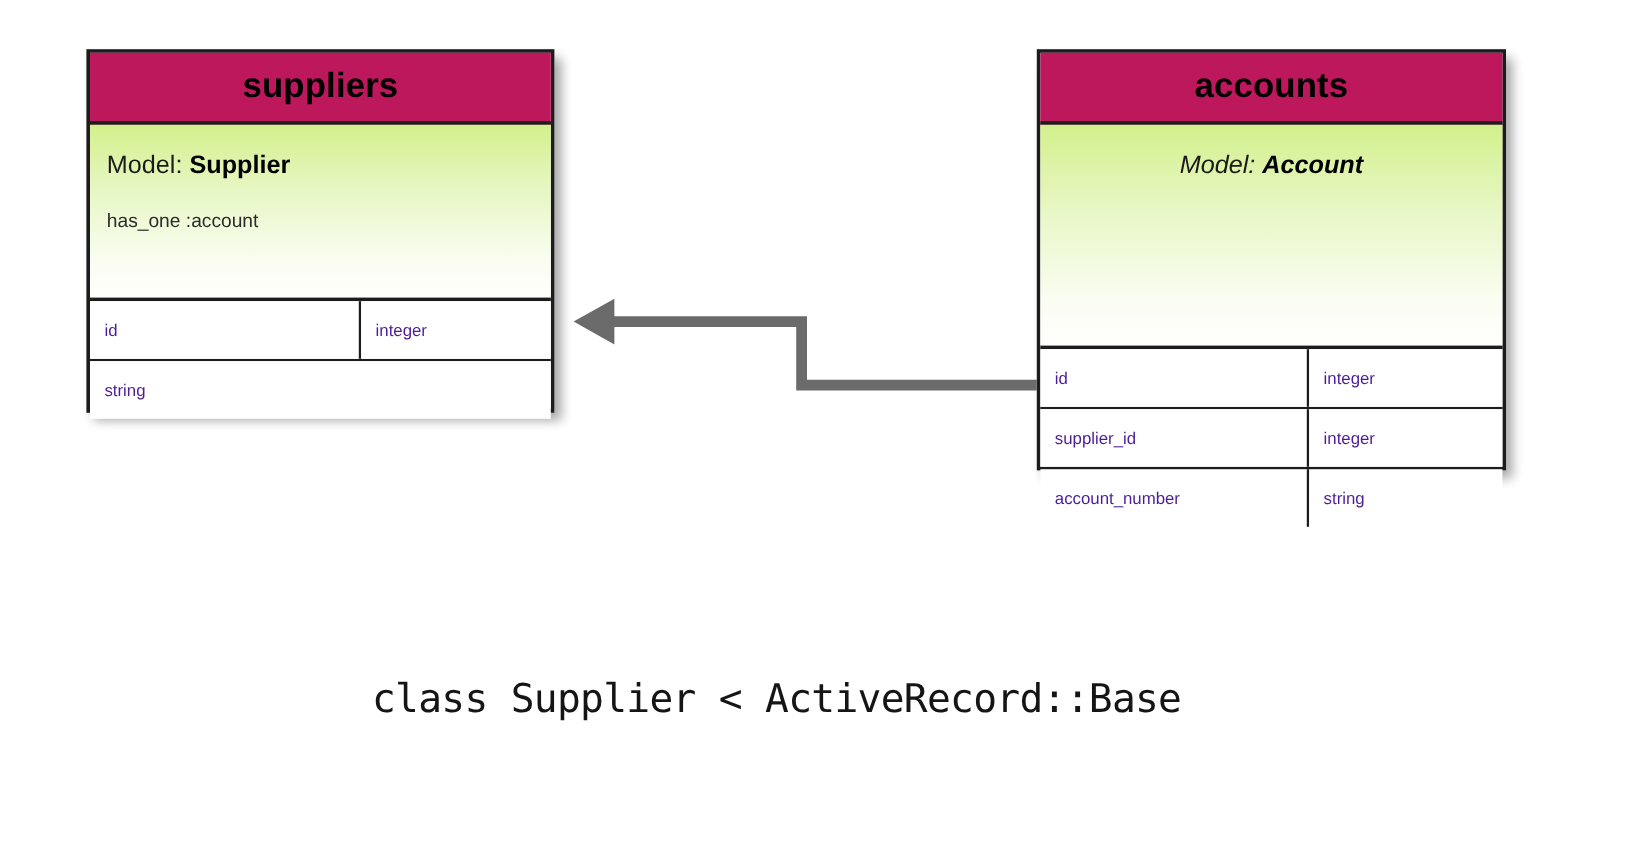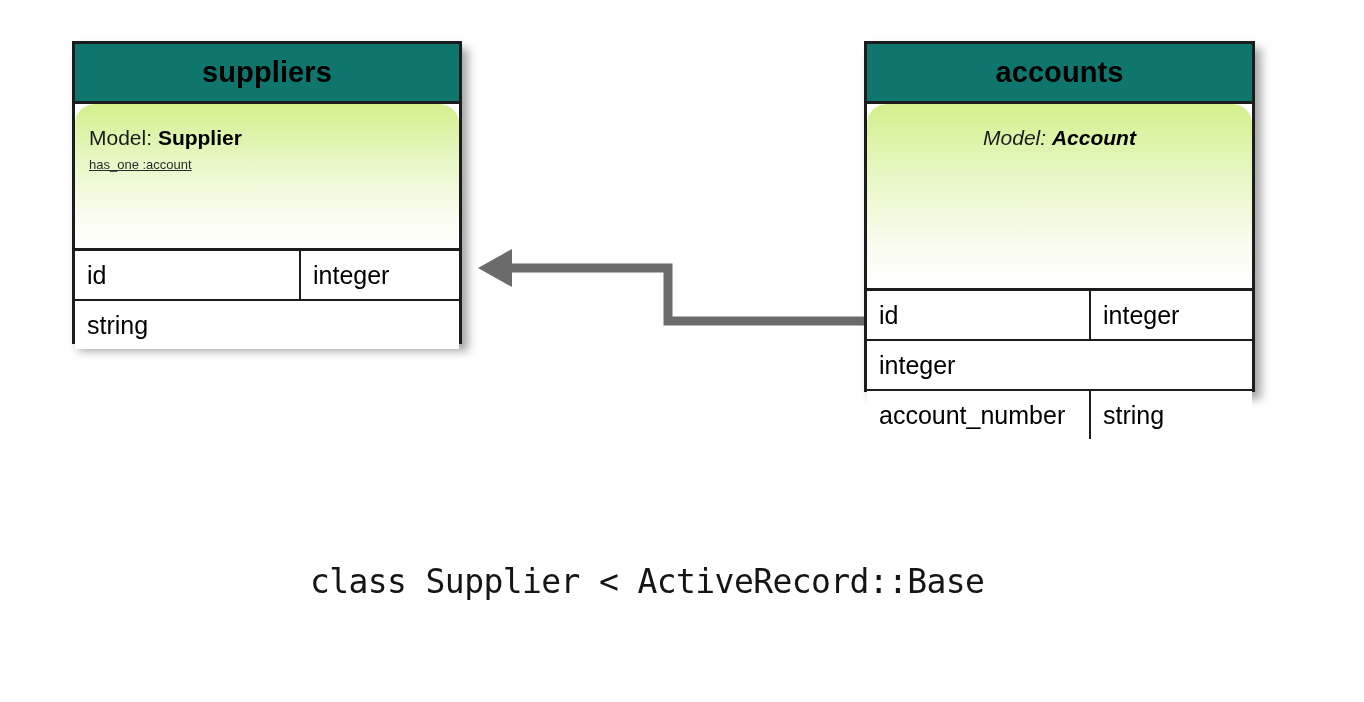--- a/index.html
+++ b/index.html
@@ -27,76 +27,74 @@
     position: absolute;
     box-sizing: border-box;
     border: 3px solid #1c1c1c;
     background: #ffffff;
     box-shadow: 6px 7px 9px rgba(0,0,0,0.36);
   }
 
   .entity-header {
     box-sizing: border-box;
     height: 60px;
-    background: #0f766e;
+    background: #be185d;
     border-bottom: 3px solid #1c1c1c;
     display: flex;
     align-items: center;
     justify-content: center;
     font-weight: bold;
     font-size: 29px;
     color: #000000;
     letter-spacing: 0.1px;
   }
 
   .entity-meta {
     box-sizing: border-box;
     background: linear-gradient(to bottom, #d3f08c 0%, #e7f7c4 38%, #fbfdf3 80%, #fefffc 100%);
     padding: 22px 14px 8px 14px;
-    border-radius: 20px;
   }
 
   .entity-model {
     font-size: 21px;
     color: #1a1a1a;
     line-height: 1.1;
     white-space: nowrap;
   }
   .entity-model b {
     font-weight: bold;
     color: #000000;
   }
 
   .entity-assoc {
-    margin-top: 8px;
-    font-size: 13px;
+    margin-top: 27px;
+    font-size: 16px;
     color: #2b2b2b;
     white-space: nowrap;
-    text-decoration: underline;
   }
 
   .entity-fields {
     border-top: 3px solid #1c1c1c;
   }
   .field-row {
     display: flex;
     height: 48px;
     border-bottom: 2px solid #1c1c1c;
   }
   .field-row.last {
     border-bottom: none;
   }
   .field-name,
   .field-type {
     box-sizing: border-box;
     display: flex;
     align-items: center;
     padding-left: 12px;
-    font-size: 25px;
-    color: #000000;
+    font-size: 14px;
+    color: #4c1d95;
     background: #ffffff;
     overflow: hidden;
     white-space: nowrap;
   }
   .field-name {
     border-right: 2px solid #1c1c1c;
   }
   .field-type {
     flex: 1 1 auto;
   }
@@ -183,20 +181,21 @@
       </div>
       <div class="entity-assoc"></div>
     </div>
 
     <div class="entity-fields">
       <div class="field-row">
         <div class="field-name">id</div>
         <div class="field-type">integer</div>
       </div>
       <div class="field-row">
+        <div class="field-name">supplier_id</div>
         <div class="field-type">integer</div>
       </div>
       <div class="field-row last">
         <div class="field-name">account_number</div>
         <div class="field-type">string</div>
       </div>
     </div>
   </div>
 
   <svg class="connector" viewBox="0 0 1364 702" xmlns="http://www.w3.org/2000/svg">

